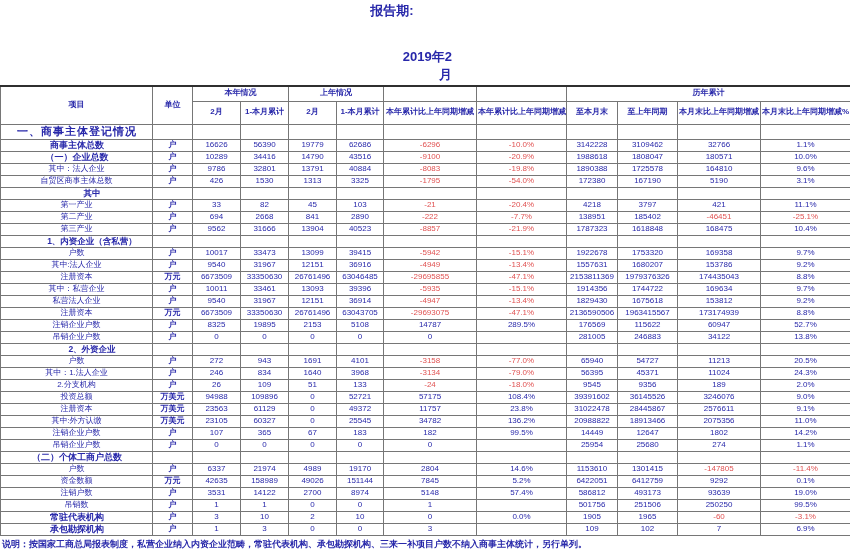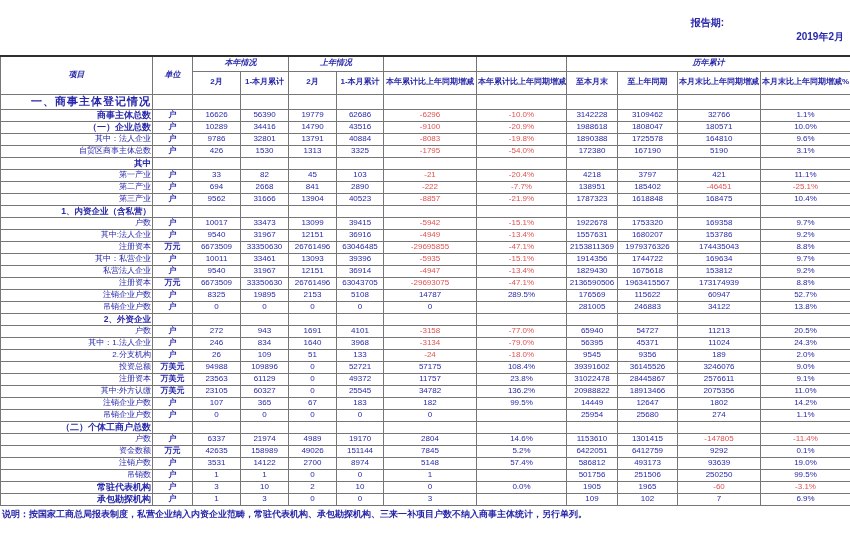--- a/index.html
+++ b/index.html
@@ -8,42 +8,43 @@
     width:850px; height:555px; background:#ffffff; margin:0 auto;
     font-family:"Liberation Sans","DejaVu Sans",sans-serif;
     overflow:hidden; position:relative;
   }
   .title {
     text-align:center; font-weight:bold; font-size:17px; color:#1e1e96;
     padding-top:3px; letter-spacing:1px;
   }
   .report-period {
     display:flex; justify-content:flex-end; align-items:center;
-    font-size:10px; font-weight:bold; color:#2828aa;
-    padding:2px 6px 11px 0;
+    font-size:13px; font-weight:bold; color:#2828aa;
+    padding:2px 6px 1px 0;
+    flex-direction:column;
   }
   .report-period .rp-label { margin-right:60px; }
   .report-period .rp-value { width:60px; text-align:right;margin-top:28px; }
 
   table.stats {
     width:850px; border-collapse:collapse; table-layout:fixed;
     border-top:2px solid #2f2f2f; border-bottom:1px solid #2f2f2f;
   }
   th, td {
     border:1px solid #767676; overflow:hidden; white-space:nowrap;
     padding:0 1px;
   }
   thead th {
     color:#2828aa; font-weight:bold; font-size:8px; text-align:center;
     line-height:1.1;
   }
-  thead tr.h1 th { height:15px;font-style:italic; }
+  thead tr.h1 th { height:15px; }
   thead tr.h2 th { height:23px; }
   tbody td { height:12px; font-size:8px; color:#2828aa; line-height:1; }
-  td.c-label { text-align:right; }
+  td.c-label { text-align:center; }
   td.c-unit  { text-align:center; font-weight:bold; font-size:8px; }
   td.c-val   { text-align:center; }
   td.c-val.neg { color:#e05252; }
   .indent-0 { padding-left:2px; }
   .indent-1 { padding-left:32px; }
   .indent-2 { }
   tr.row-section td { height:15px; }
   tr.row-section td.c-label { font-size:11px; font-weight:bold; letter-spacing:1px; }
   tr.row-bold td.c-label { font-weight:bold; font-size:9px;margin-top:36px; }
   tr.row-sub  td.c-label { font-weight:bold; font-size:8.5px; }

